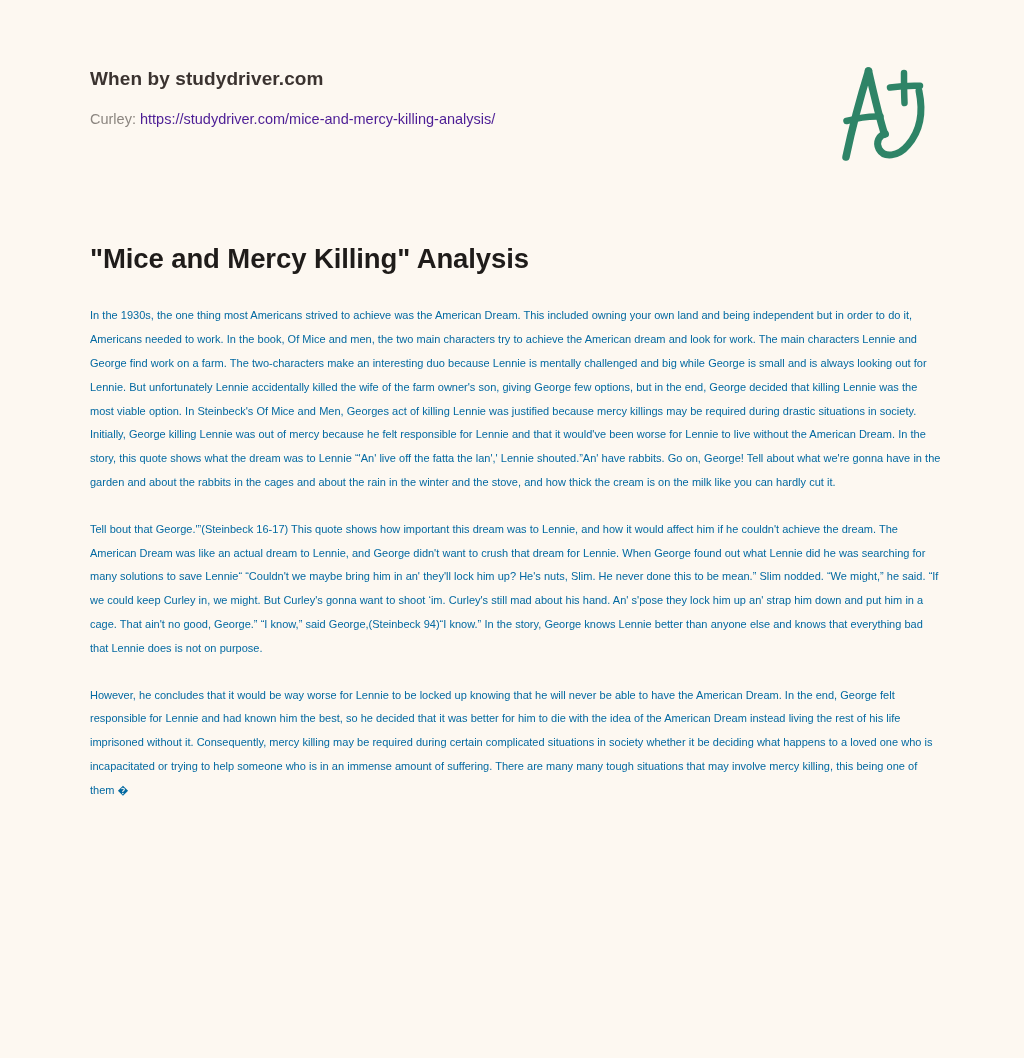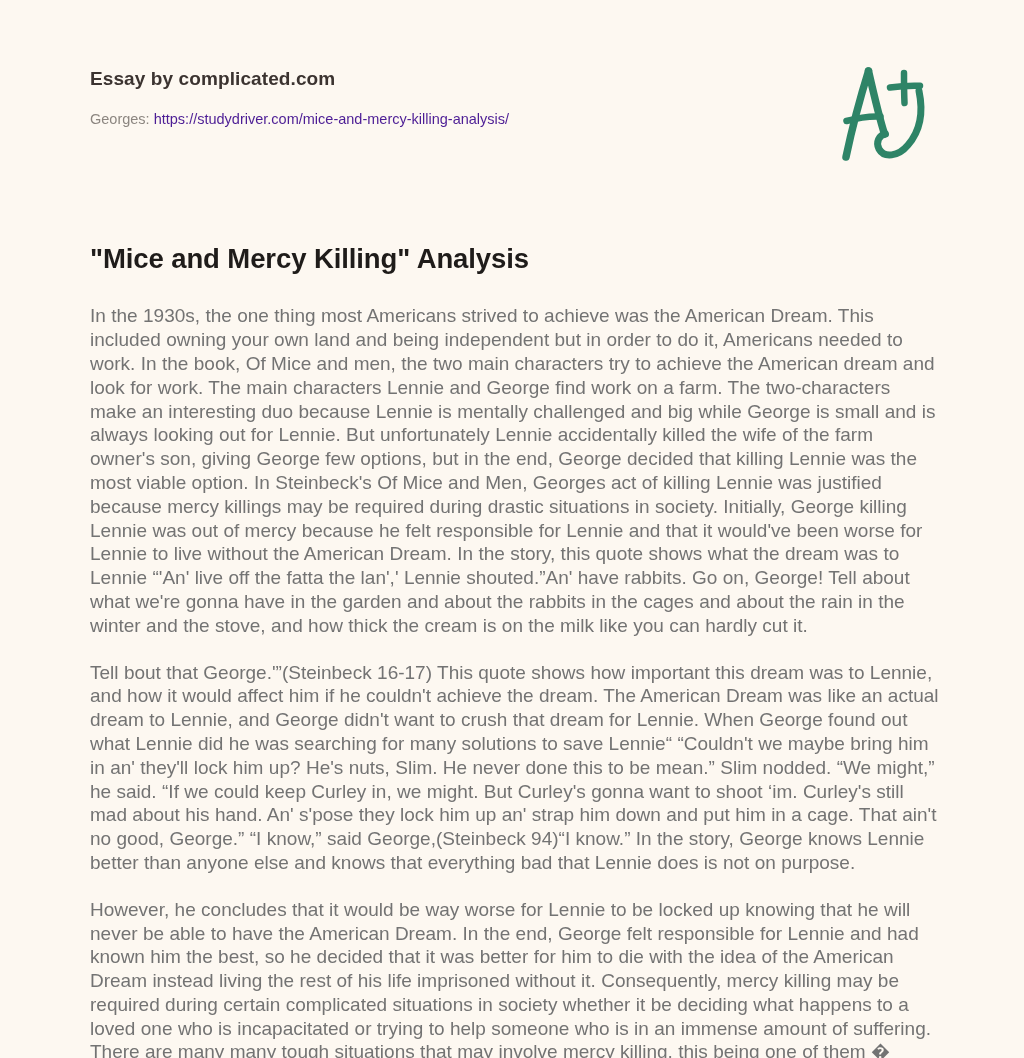--- a/index.html
+++ b/index.html
@@ -92,41 +92,41 @@
     line-height: 1.25;
     margin: 46px 0 0 0;
     letter-spacing: -0.1px;
   }
 
   .body-copy {
     margin-top: 28px;
   }
 
   .body-copy p {
-    font-size: 19px;
+    font-size: 11px;
     line-height: 23.8px;
-    color: #737373;
+    color: #0369a1;
     margin: 0 0 23px 0;
     text-align: left;
     word-spacing: 0.1px;
   }
 
   .body-copy p:last-child {
     margin-bottom: 12px;
   }
 </style>
 </head>
 <body>
 
 <div class="page">
 
   <div class="header">
-    <div class="brand-line">Essay by complicated.com</div>
+    <div class="brand-line">When by studydriver.com</div>
     <div class="source-line">
-      <span class="source-label">Georges:</span>
+      <span class="source-label">Curley:</span>
       <a class="source-url" href="#">https://studydriver.com/mice-and-mercy-killing-analysis/</a>
     </div>
   </div>
 
   <div class="logo">
     <svg viewBox="0 0 110 110" xmlns="http://www.w3.org/2000/svg" aria-hidden="true">
       <g fill="none" stroke="#2e8467" stroke-linecap="round" stroke-linejoin="round">
 
         <path d="M40.5 9 C33 33, 25 62, 18 95" stroke-width="7.5"></path>
 

